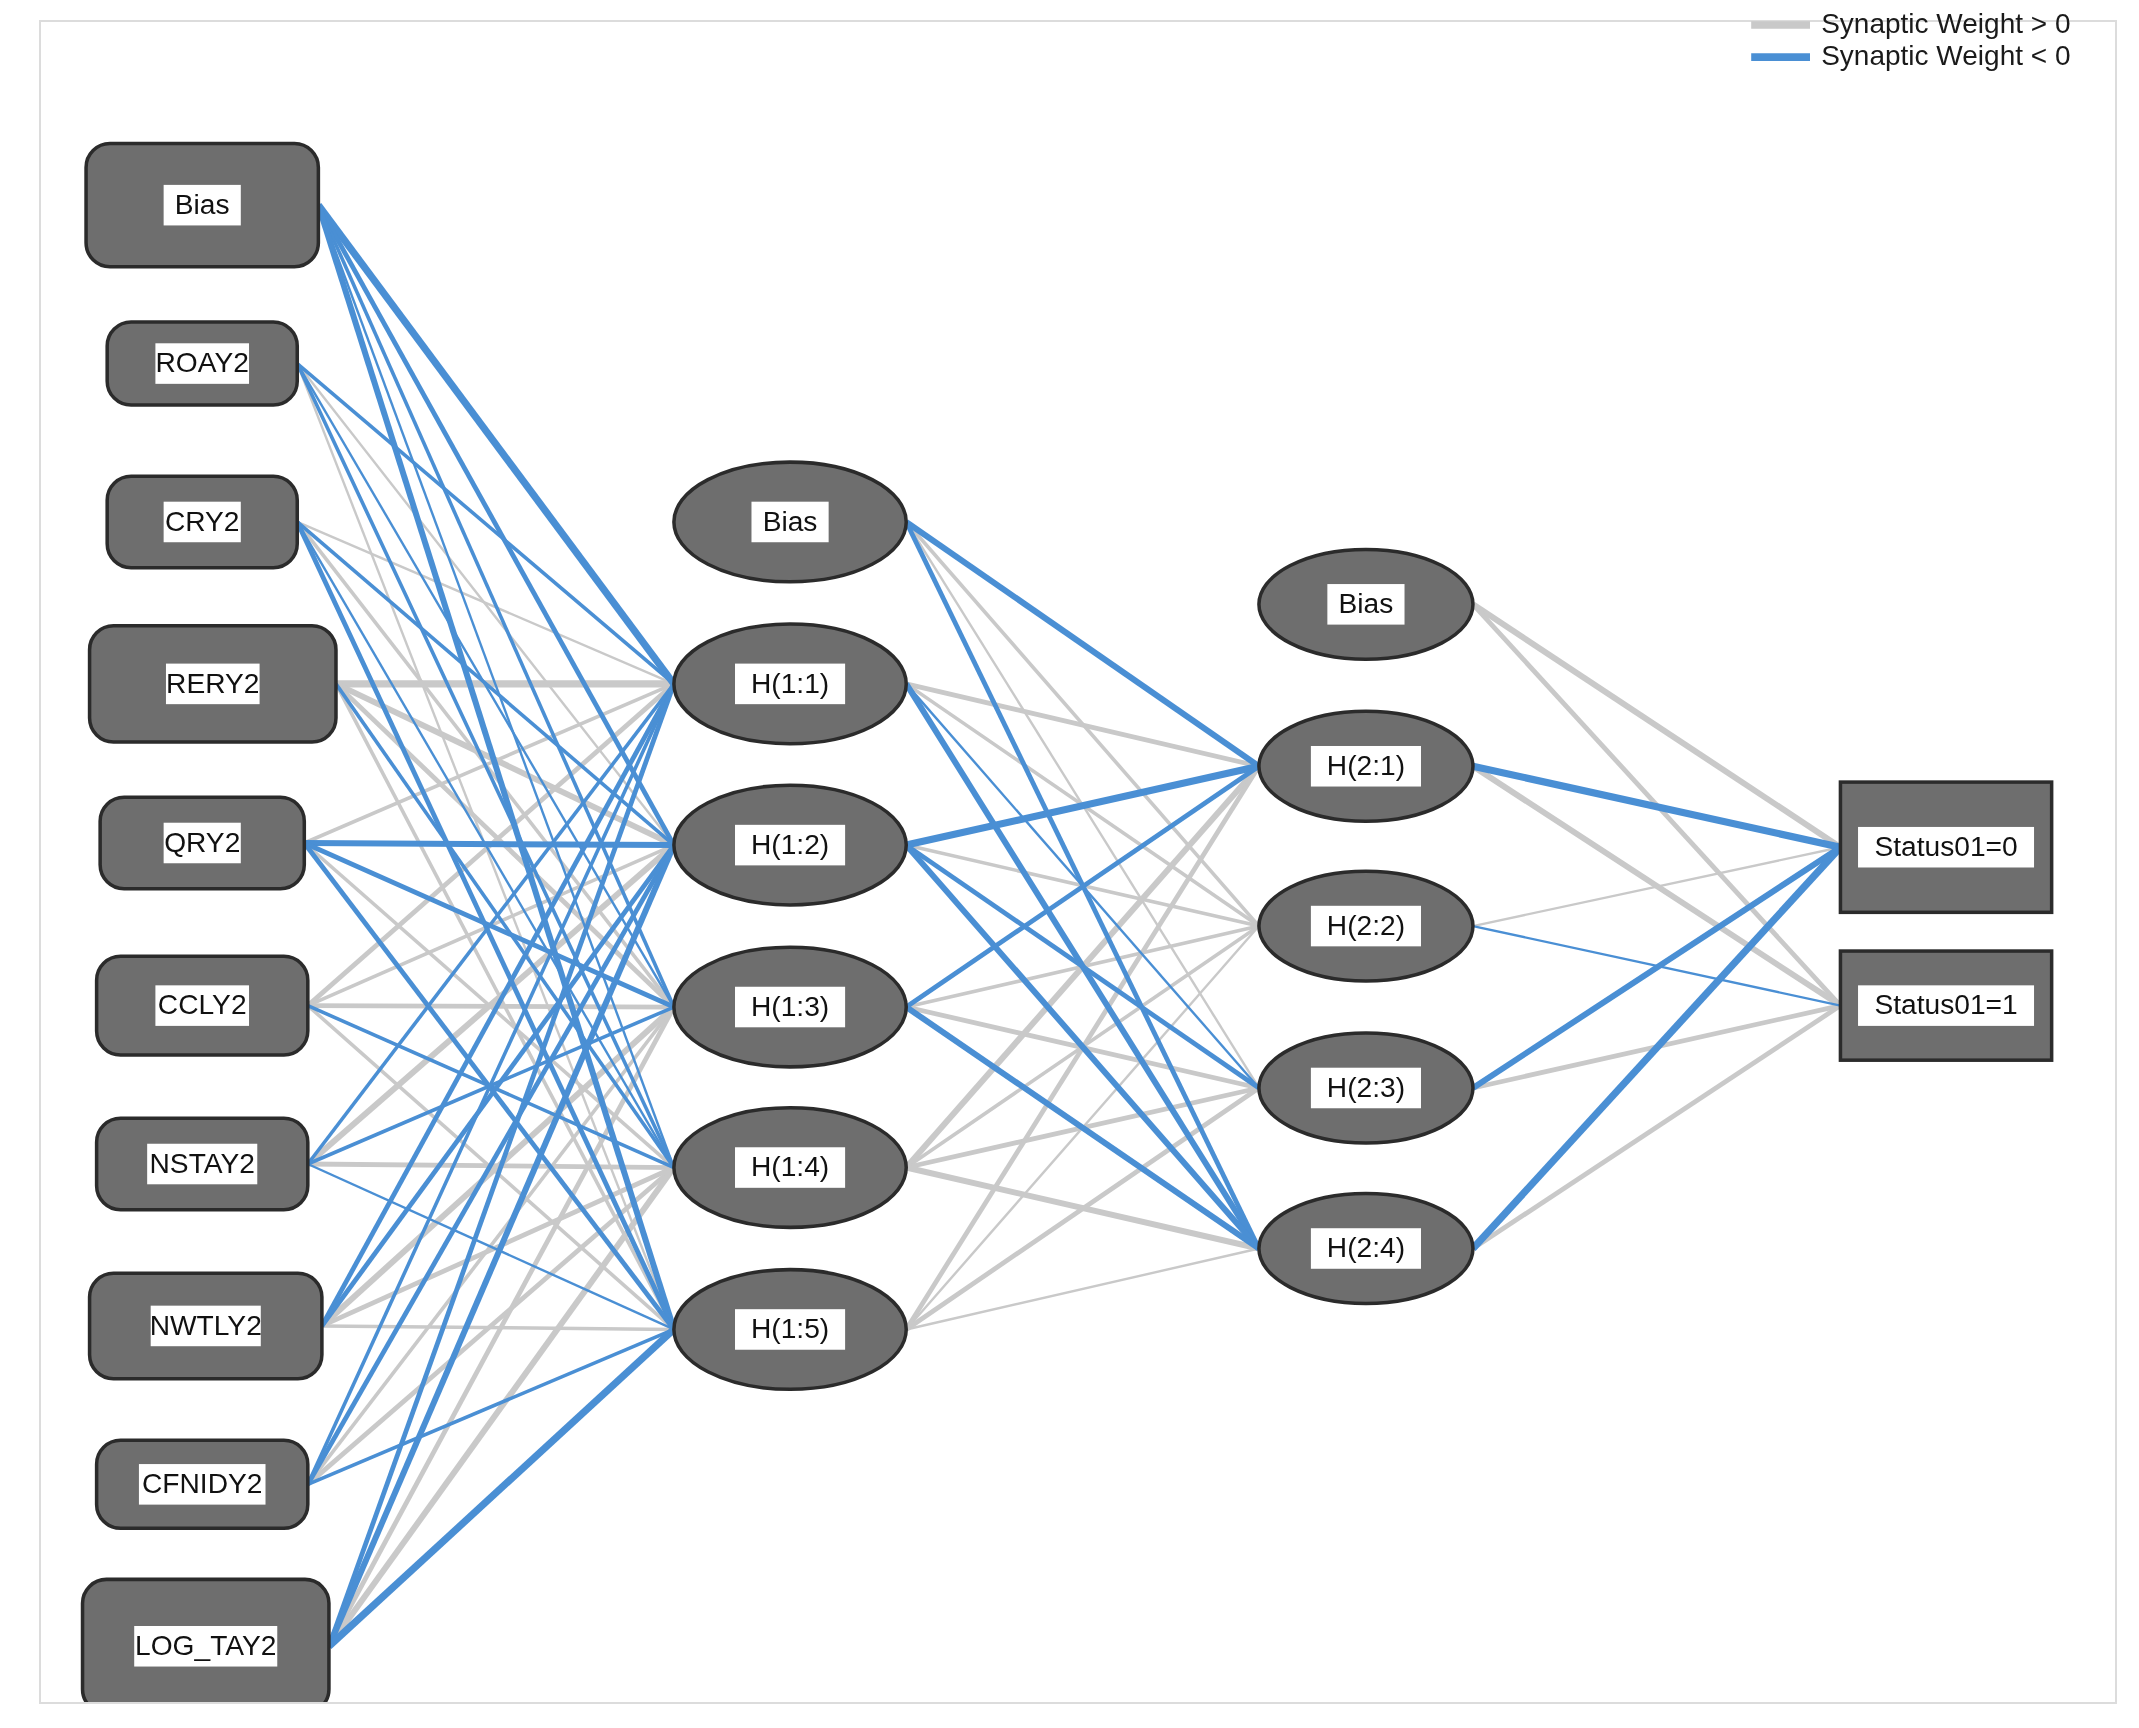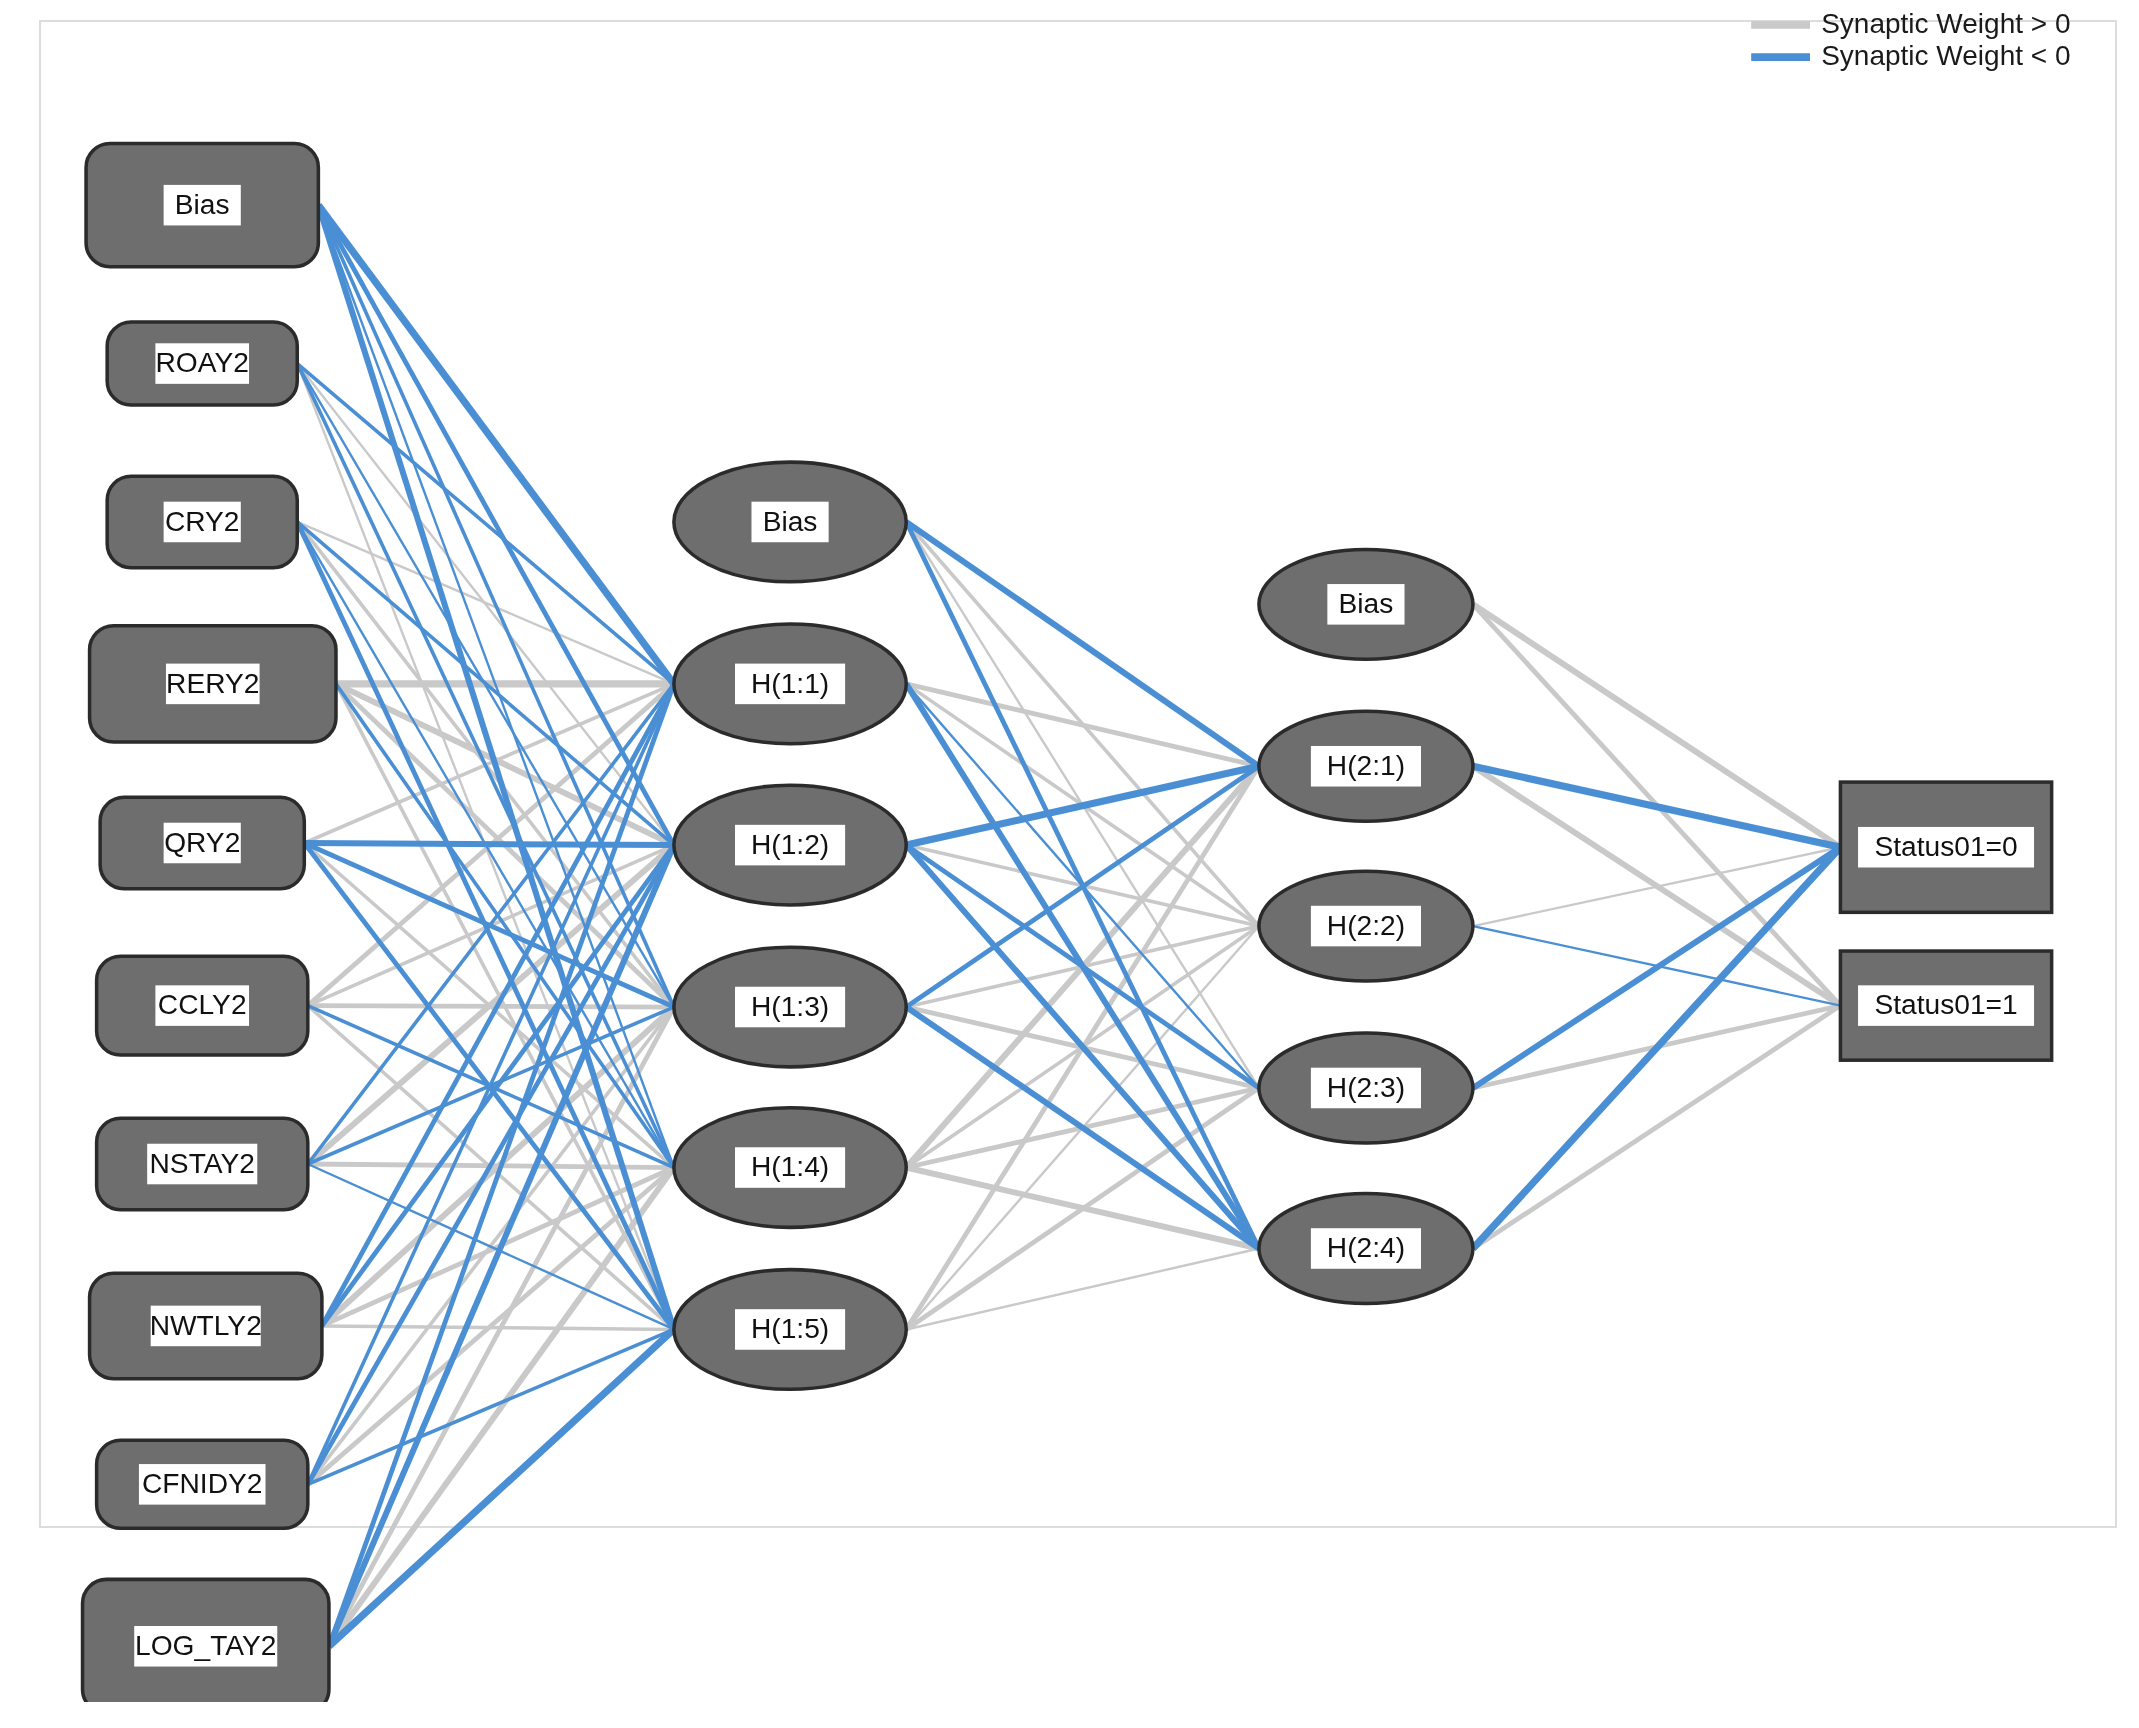--- a/index.html
+++ b/index.html
@@ -13,21 +13,21 @@
     width: 2140px;
     height: 1729px;
     background: #ffffff;
     overflow: hidden;
   }
   #canvas-frame {
     position: absolute;
     left: 39px;
     top: 20px;
     width: 2078px;
-    height: 1508px;
+    height: 1684px;
     background: #ffffff;
     border: 2.1px solid #dcdcdc;
     box-sizing: border-box;
   }
   svg.net { position: absolute; left: 0; top: 0; }
   .node-label {
     font-family: "Liberation Sans", sans-serif;
     fill: #111111;
     text-anchor: middle;
     dominant-baseline: middle;

